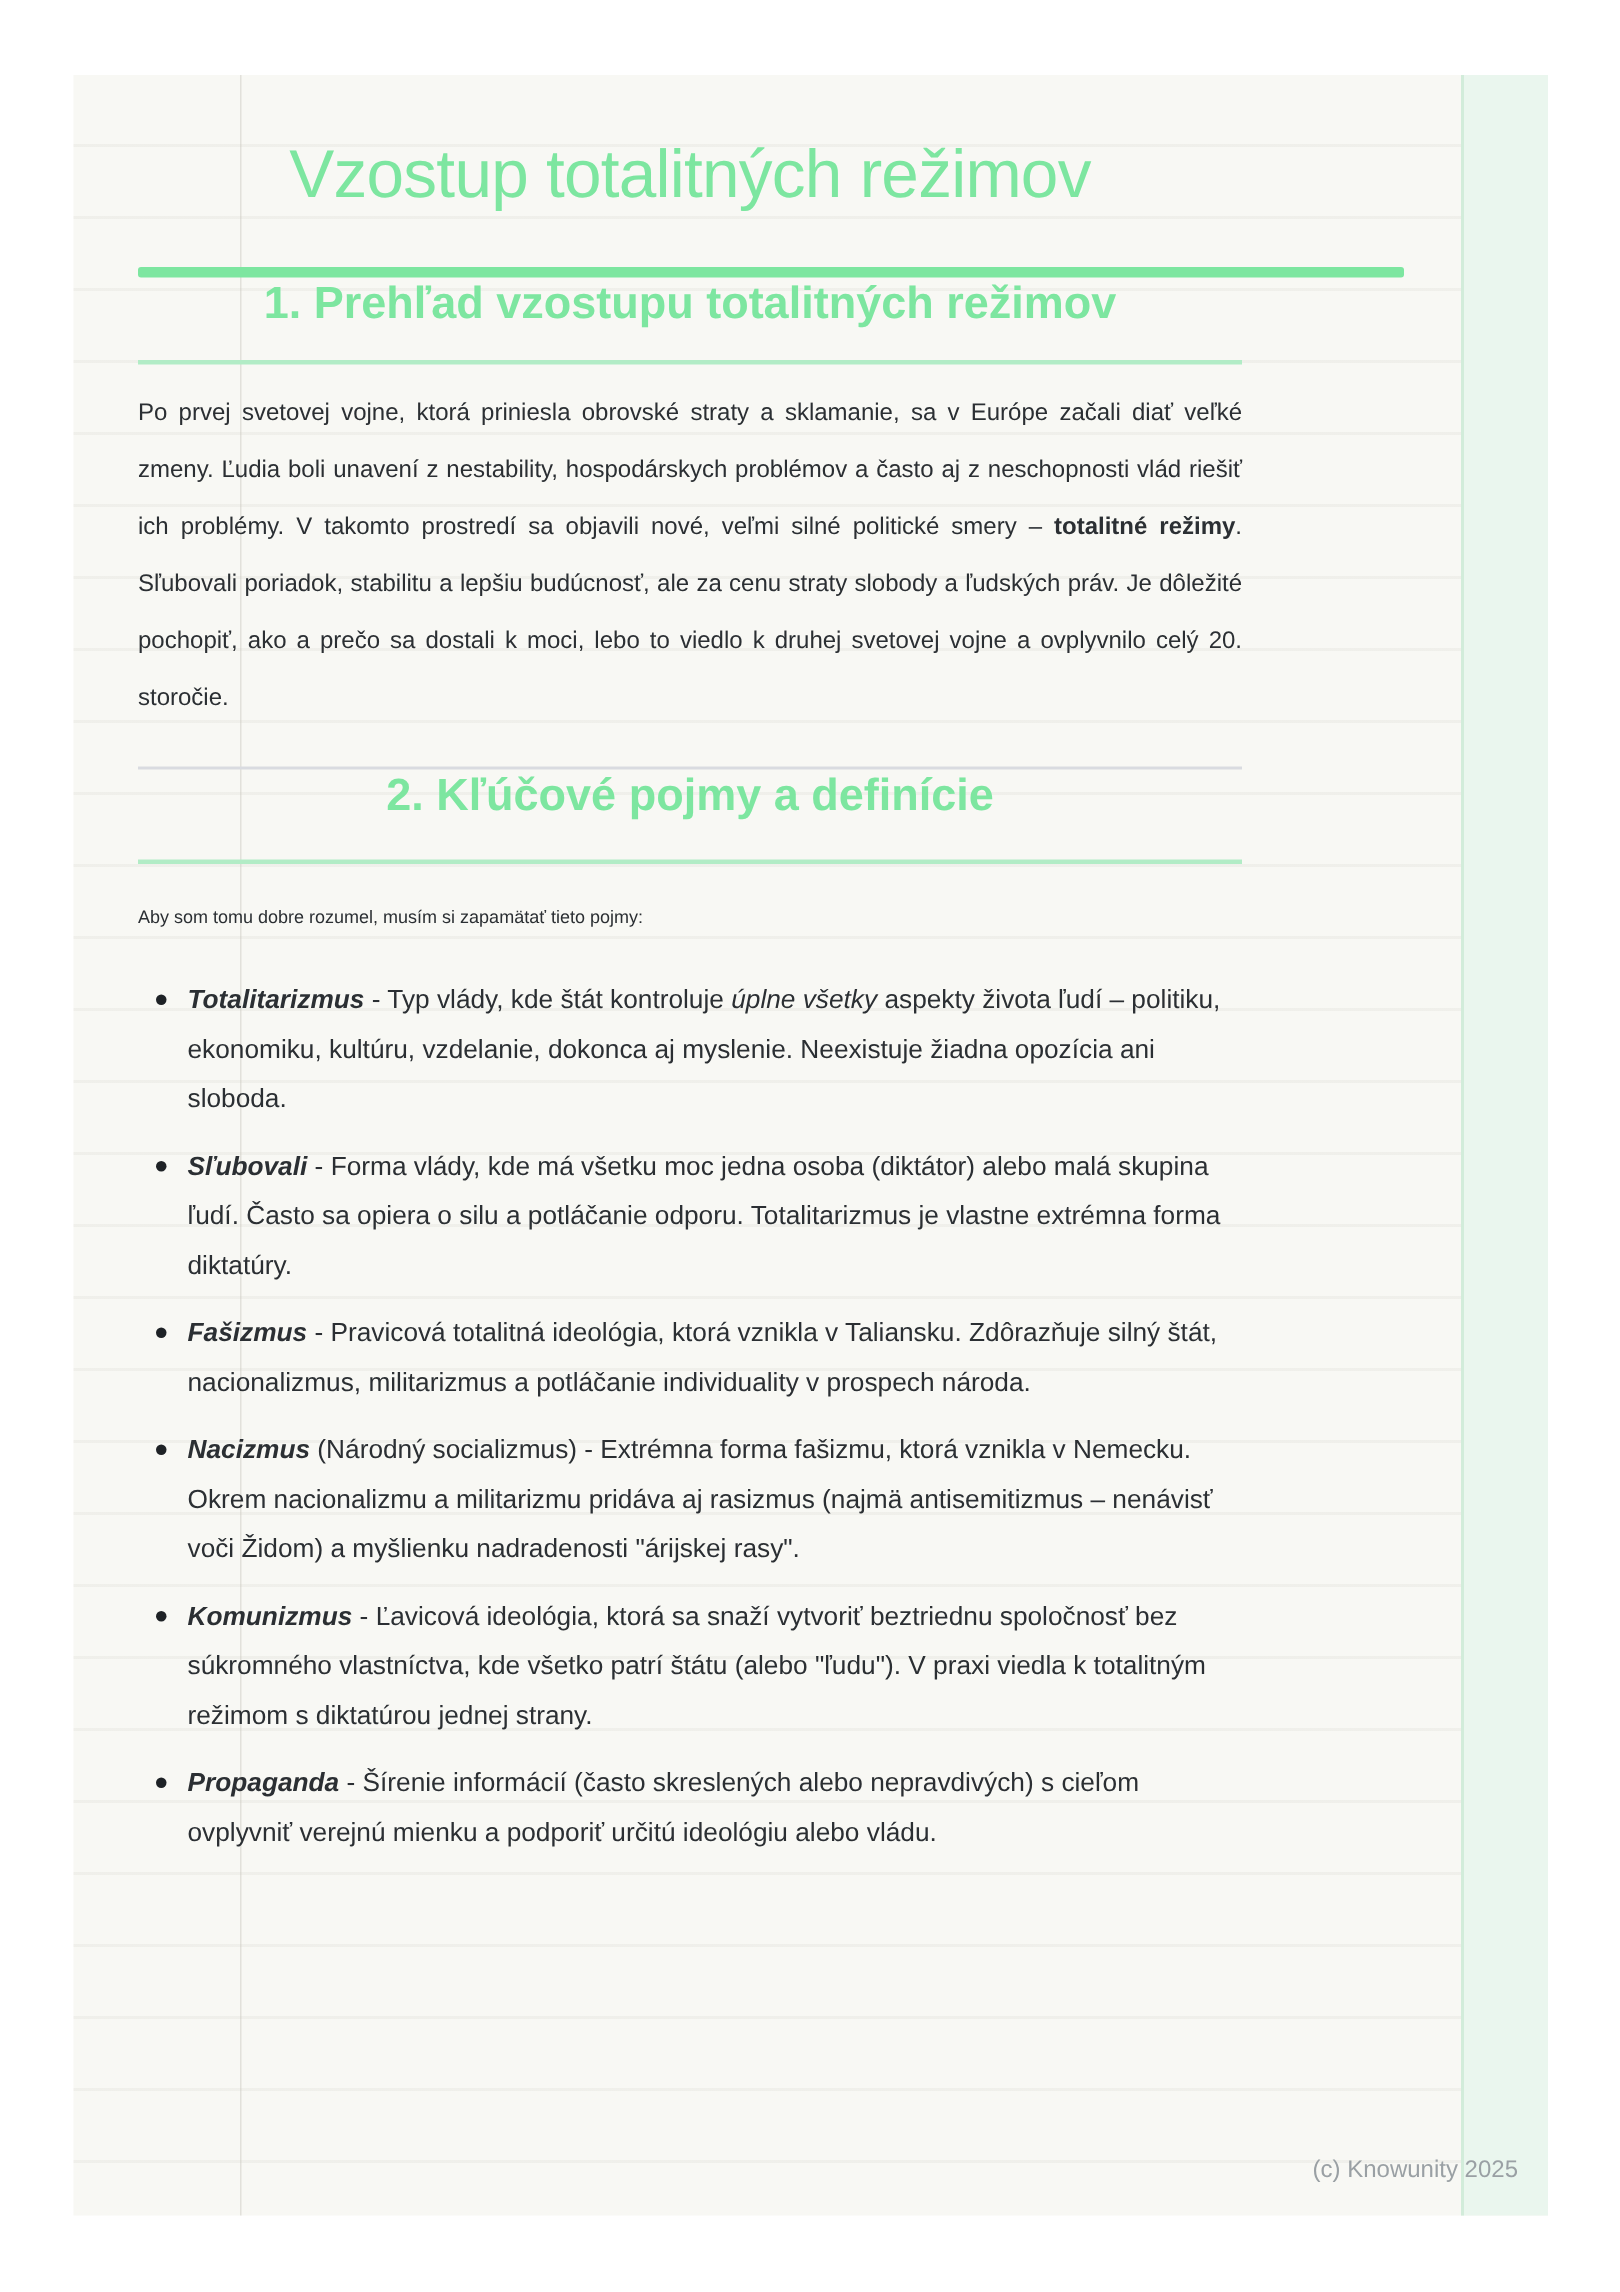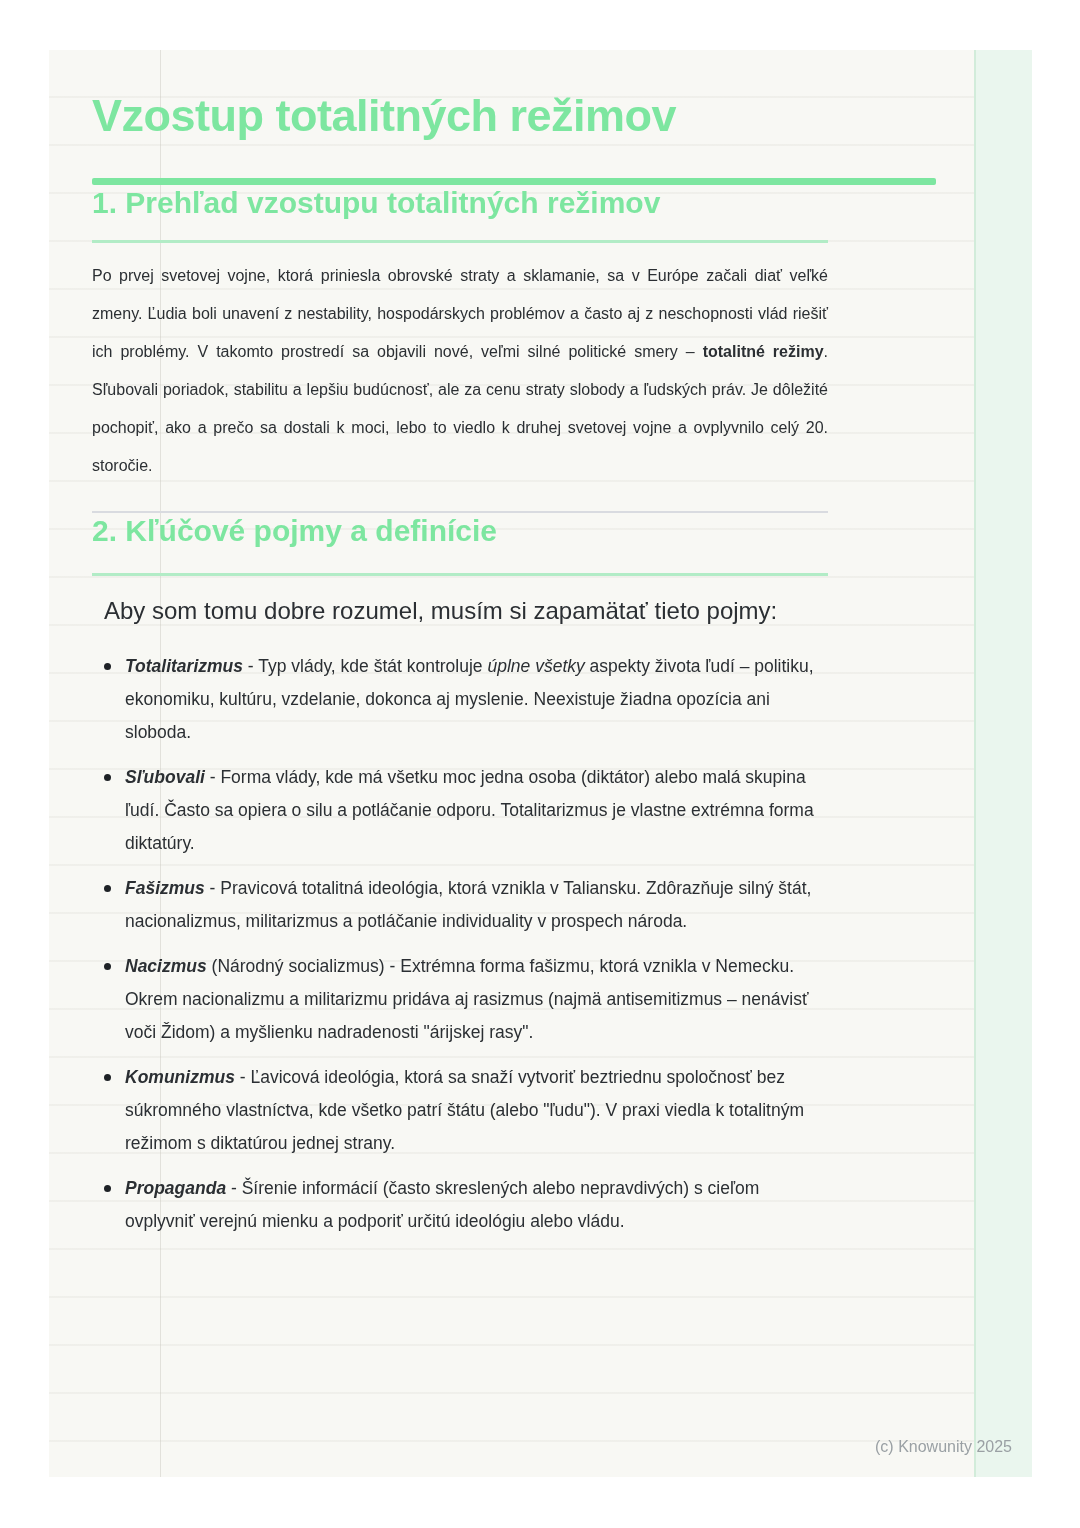--- a/index.html
+++ b/index.html
@@ -19,42 +19,42 @@
   }
   .margin-line{
     position:absolute;left:111px;top:0;width:1px;height:100%;
     background:rgba(200,198,188,0.45);
   }
 
   .content{position:relative;margin-left:43px;width:736px;}
 
   h1.doc-title{
     margin:0;padding-top:40px;font-size:45px;line-height:52px;
-    font-weight:bold;color:#7de6a0;letter-spacing:-0.5px;
+    font-weight:normal;color:#7de6a0;letter-spacing:-0.5px;text-align:center;
   }
   .title-bar{margin-top:36px;width:844px;height:7px;background:#7de6a0;border-radius:2px;}
 
   h2.section-heading{
-    margin:0;font-size:30px;line-height:36px;font-weight:bold;color:#7de6a0;
+    margin:0;font-size:30px;line-height:36px;font-weight:bold;color:#7de6a0;text-align:center;
   }
   .sh-1{margin-top:48px;}
   .sh-2{margin-top:39px;}
   .h2-underline{height:3px;width:736px;background:#b2ecc6;}
   .u-1{margin-top:19px;}
   .u-2{margin-top:24px;}
 
   p.overview-paragraph{
     margin:14px 0 0;font-size:16px;line-height:38px;color:#2b2f33;
     text-align:justify;
   }
   p.overview-paragraph b{font-weight:bold;}
 
   .section-divider{margin-top:26px;width:736px;height:2px;background:#d9dbe0;}
 
-  p.terms-intro{margin:22px 12px 0;font-size:24px;line-height:26px;color:#2b2f33;}
+  p.terms-intro{margin:22px 0 0;font-size:12px;line-height:26px;color:#2b2f33;}
 
   ul.terms-list{list-style:none;margin:26px 0 0;padding:0;}
   ul.terms-list li{
     position:relative;padding-left:33px;margin-bottom:12px;
     font-size:17.5px;line-height:33px;color:#2b2f33;
   }
   ul.terms-list li .bullet-dot{
     position:absolute;left:12px;top:13px;width:7px;height:7px;
     border-radius:50%;background:#1e2226;
   }

